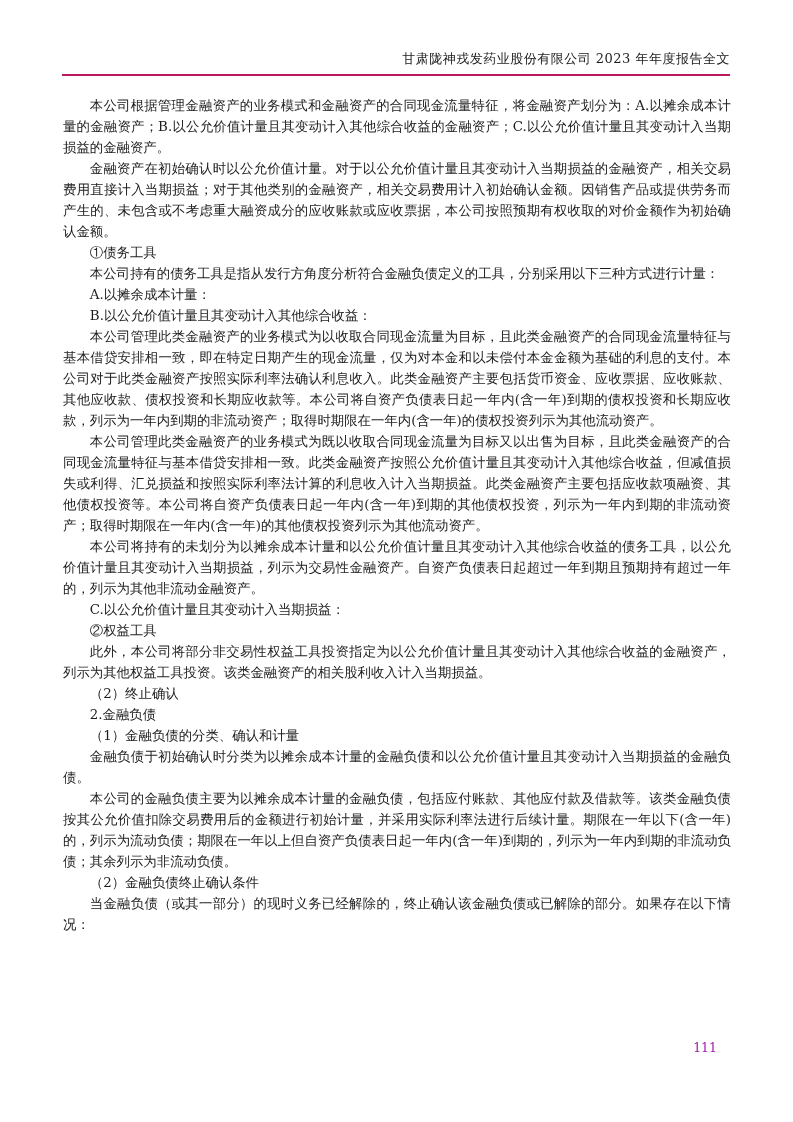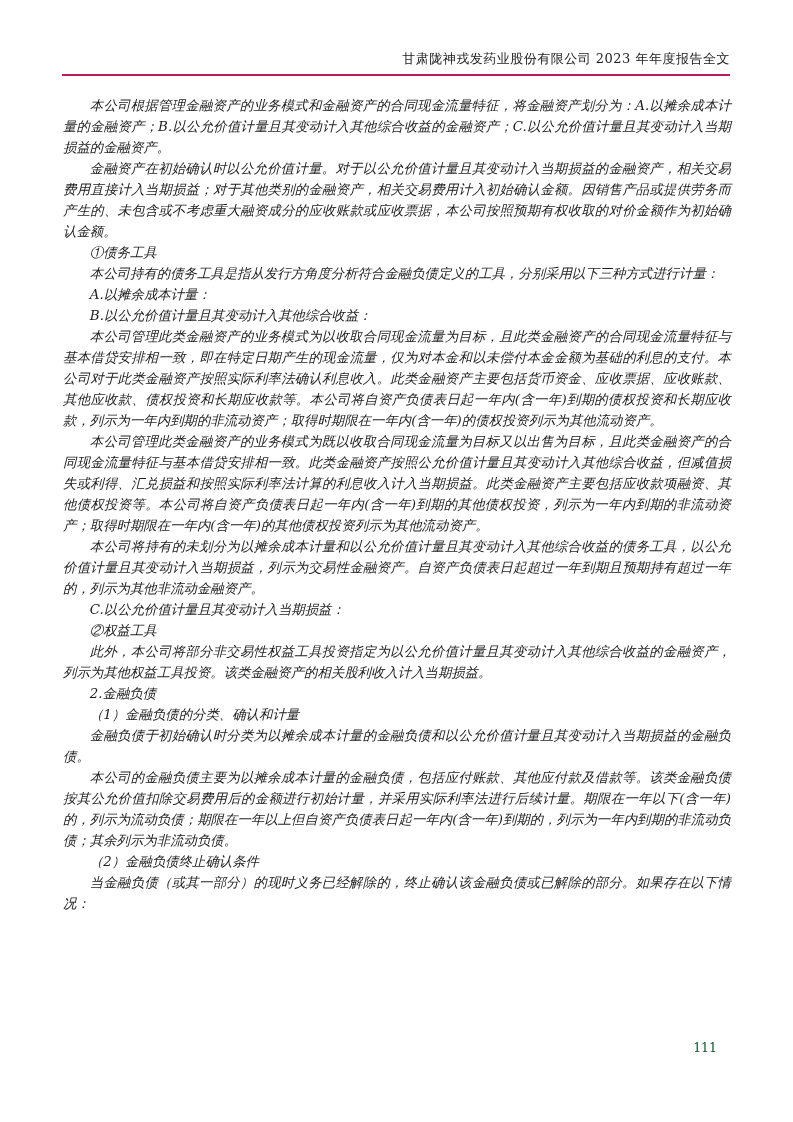--- a/index.html
+++ b/index.html
@@ -31,37 +31,36 @@
   .document-body {
     position: absolute;
     top: 95px;
     left: 63px;
     width: 668px;
     font-size: 13.4px;
     line-height: 21px;
     text-align: justify;
     text-justify: inter-ideograph;
     color: #1c1c1c;
-    font-style: italic;
   }
   .document-body p {
     margin: 0;
     padding: 0;
     text-indent: 2em;
   }
   .page-footer {
     position: absolute;
     top: 1040px;
     left: 63px;
     width: 668px;
     text-align: right;
     padding-right: 14px;
     box-sizing: border-box;
     font-size: 12.5px;
-    color: #14532d;
+    color: #a21caf;
   }
 </style>
 </head>
 <body>
 
 <div class="page">
 
   <div class="page-header">
     <span>甘肃陇神戎发药业股份有限公司 2023 年年度报告全文</span>
   </div>
@@ -72,20 +71,21 @@
       <p>①债务工具</p>
       <p>本公司持有的债务工具是指从发行方角度分析符合金融负债定义的工具，分别采用以下三种方式进行计量：</p>
       <p>A.以摊余成本计量：</p>
       <p>B.以公允价值计量且其变动计入其他综合收益：</p>
       <p>本公司管理此类金融资产的业务模式为以收取合同现金流量为目标，且此类金融资产的合同现金流量特征与基本借贷安排相一致，即在特定日期产生的现金流量，仅为对本金和以未偿付本金金额为基础的利息的支付。本公司对于此类金融资产按照实际利率法确认利息收入。此类金融资产主要包括货币资金、应收票据、应收账款、其他应收款、债权投资和长期应收款等。本公司将自资产负债表日起一年内(含一年)到期的债权投资和长期应收款，列示为一年内到期的非流动资产；取得时期限在一年内(含一年)的债权投资列示为其他流动资产。</p>
       <p>本公司管理此类金融资产的业务模式为既以收取合同现金流量为目标又以出售为目标，且此类金融资产的合同现金流量特征与基本借贷安排相一致。此类金融资产按照公允价值计量且其变动计入其他综合收益，但减值损失或利得、汇兑损益和按照实际利率法计算的利息收入计入当期损益。此类金融资产主要包括应收款项融资、其他债权投资等。本公司将自资产负债表日起一年内(含一年)到期的其他债权投资，列示为一年内到期的非流动资产；取得时期限在一年内(含一年)的其他债权投资列示为其他流动资产。</p>
       <p>本公司将持有的未划分为以摊余成本计量和以公允价值计量且其变动计入其他综合收益的债务工具，以公允价值计量且其变动计入当期损益，列示为交易性金融资产。自资产负债表日起超过一年到期且预期持有超过一年的，列示为其他非流动金融资产。</p>
       <p>C.以公允价值计量且其变动计入当期损益：</p>
       <p>②权益工具</p>
       <p>此外，本公司将部分非交易性权益工具投资指定为以公允价值计量且其变动计入其他综合收益的金融资产，列示为其他权益工具投资。该类金融资产的相关股利收入计入当期损益。</p>
+      <p>（2）终止确认</p>
       <p>2.金融负债</p>
       <p>（1）金融负债的分类、确认和计量</p>
       <p>金融负债于初始确认时分类为以摊余成本计量的金融负债和以公允价值计量且其变动计入当期损益的金融负债。</p>
       <p>本公司的金融负债主要为以摊余成本计量的金融负债，包括应付账款、其他应付款及借款等。该类金融负债按其公允价值扣除交易费用后的金额进行初始计量，并采用实际利率法进行后续计量。期限在一年以下(含一年)的，列示为流动负债；期限在一年以上但自资产负债表日起一年内(含一年)到期的，列示为一年内到期的非流动负债；其余列示为非流动负债。</p>
       <p>（2）金融负债终止确认条件</p>
       <p>当金融负债（或其一部分）的现时义务已经解除的，终止确认该金融负债或已解除的部分。如果存在以下情况：</p>
     </div>
 
   <div class="page-footer">
     <span>111</span>

